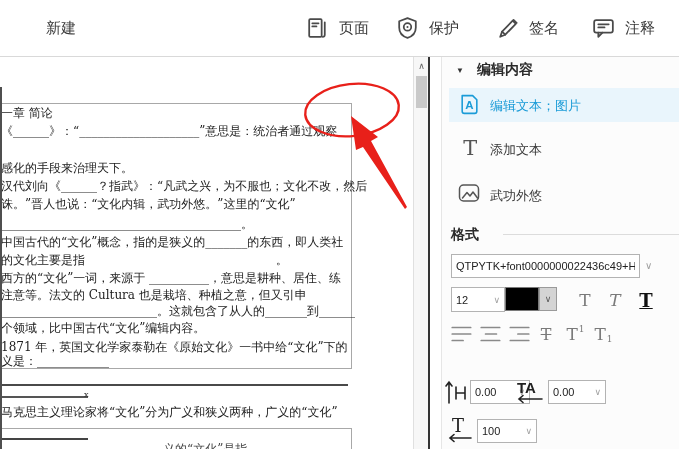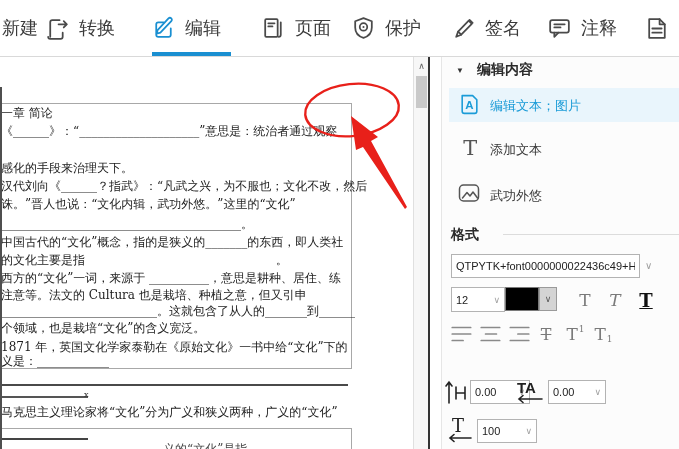--- a/index.html
+++ b/index.html
@@ -3,21 +3,21 @@
 <meta charset="utf-8">
 <style>
   html,body{margin:0;padding:0}
   body{width:679px;height:449px;position:relative;overflow:hidden;background:#fff;
        font-family:"Liberation Sans",sans-serif;}
   .abs{position:absolute;}
 
   
   .toolbar{left:0;top:0;width:679px;height:56px;background:#fff;border-bottom:1px solid #d9d9d9;}
   .tab{position:absolute;top:0;height:56px;display:flex;align-items:center;gap:8px;
-       font-size:18px;color:#3a3a3a;cursor:pointer;overflow:hidden;}
+       font-size:15px;color:#3a3a3a;cursor:pointer;overflow:hidden;margin-left:44px;}
   .tab.selected::after{content:"";position:absolute;left:2px;right:4px;bottom:0;height:4px;background:#1a8fd1;}
   .ticon{flex:0 0 auto;}
 
   
   .docarea{left:0;top:57px;width:413px;height:392px;background:#fff;}
   .tbox{position:absolute;border:1px solid #a8a8a8;background:transparent;}
   .dline{position:absolute;left:1px;white-space:pre;font-family:"DejaVu Serif",serif;
          font-size:12px;color:#1c1c1c;line-height:14px;}
   .sep{position:absolute;background:#4a4a4a;}
   .leftedge{left:0;top:87px;width:2px;height:362px;background:#4f4f4f;}
@@ -60,36 +60,21 @@
 </style>
 </head>
 <body>
 
 <div class="abs toolbar">
 
   <div class="tab" style="left:2px;width:44px">
     <span>新建</span>
   </div>
 
-  <div class="tab" style="left:44px;width:72px">
-    <svg class="ticon" width="27" height="27" viewBox="0 0 26 26" fill="none" stroke="#4a4a4a" stroke-width="1.7" stroke-linecap="round" stroke-linejoin="round">
-      <path d="M6 21 V7 q0-2 2-2 h7"></path>
-        <path d="M4 21 q0 2 2 2 h10 q2 0 2-2 v-4"></path>
-      <path d="M14 9 h8 m-3-3 l3 3 -3 3"></path>
-    </svg>
-    <span>转换</span>
-  </div>
-
-  <div class="tab selected" style="left:150px;width:85px">
-    <svg class="ticon" width="27" height="27" viewBox="0 0 26 26" fill="none" stroke="#1a8fd1" stroke-width="1.7" stroke-linecap="round" stroke-linejoin="round">
-      <path d="M13 7 H8 q-2 0-2 2 v10 q0 2 2 2 h10 q2 0 2-2 v-6"></path>
-      <path d="M10 17 L20.5 6 a1.9 1.9 0 0 0-2.7-2.7 L7.3 14.5 6.5 18z"></path>
-    </svg>
-    <span>编辑</span>
-  </div>
+
 
   <div class="tab" style="left:260px;width:72px">
     <svg class="ticon" width="27" height="27" viewBox="0 0 26 26" fill="none" stroke="#4a4a4a" stroke-width="1.7" stroke-linecap="round" stroke-linejoin="round">
       <rect x="5" y="4" width="12" height="17" rx="1"></rect>
       <path d="M8 8 h6 M8 11 h4"></path>
         <path d="M20 7 v12 q0 2-2 2"></path>
     </svg>
     <span>页面</span>
   </div>
 
@@ -138,21 +123,21 @@
   <div class="dline" style="top:67px">《______》：“____________________”意思是：统治者通过观察</div>
   <div class="dline" style="top:122px">汉代刘向《______？指武》：“凡武之兴，为不服也；文化不改，然后</div>
   <div class="dline" style="top:104px">感化的手段来治理天下。</div>
   <div class="dline" style="top:140px">诛。”晋人也说：“文化内辑，武功外悠。”这里的“文化”</div>
   <div class="dline" style="top:160px">________________________________________。</div>
   <div class="dline" style="top:178px">中国古代的“文化”概念，指的是狭义的_______的东西，即人类社</div>
   <div class="dline" style="top:196px">的文化主要是指                                                  。</div>
   <div class="dline" style="top:231px">注意等。法文的 Cultura 也是栽培、种植之意，但又引申</div>
   <div class="dline" style="top:214px">西方的“文化”一词，来源于 __________，意思是耕种、居住、练</div>
   <div class="dline" style="top:247px">__________________________。这就包含了从人的_______到______</div>
-  <div class="dline" style="top:264px">个领域，也是栽培“文化”的含义宽泛。</div>
+  <div class="dline" style="top:264px">个领域，比中国古代“文化”编辑内容。</div>
   <div class="dline" style="top:283px">1871 年，英国文化学家泰勒在《原始文化》一书中给“文化”下的</div>
   <div class="dline" style="top:297px">义是：____________</div>
 
   <div class="sep" style="left:0;top:327px;width:348px;height:2px"></div>
   <div class="sep" style="left:0;top:339px;width:88px;height:2px;background:#555"></div>
   <div class="dline" style="left:84px;top:331px;font-size:8px;color:#333">x</div>
   <div class="dline" style="top:348px">马克思主义理论家将“文化”分为广义和狭义两种，广义的“文化”</div>
   <div class="sep" style="left:0;top:381px;width:88px;height:2px;background:#444"></div>
   <div class="dline" style="left:163px;top:385px;color:#444">义的“文化”是指</div>
 

